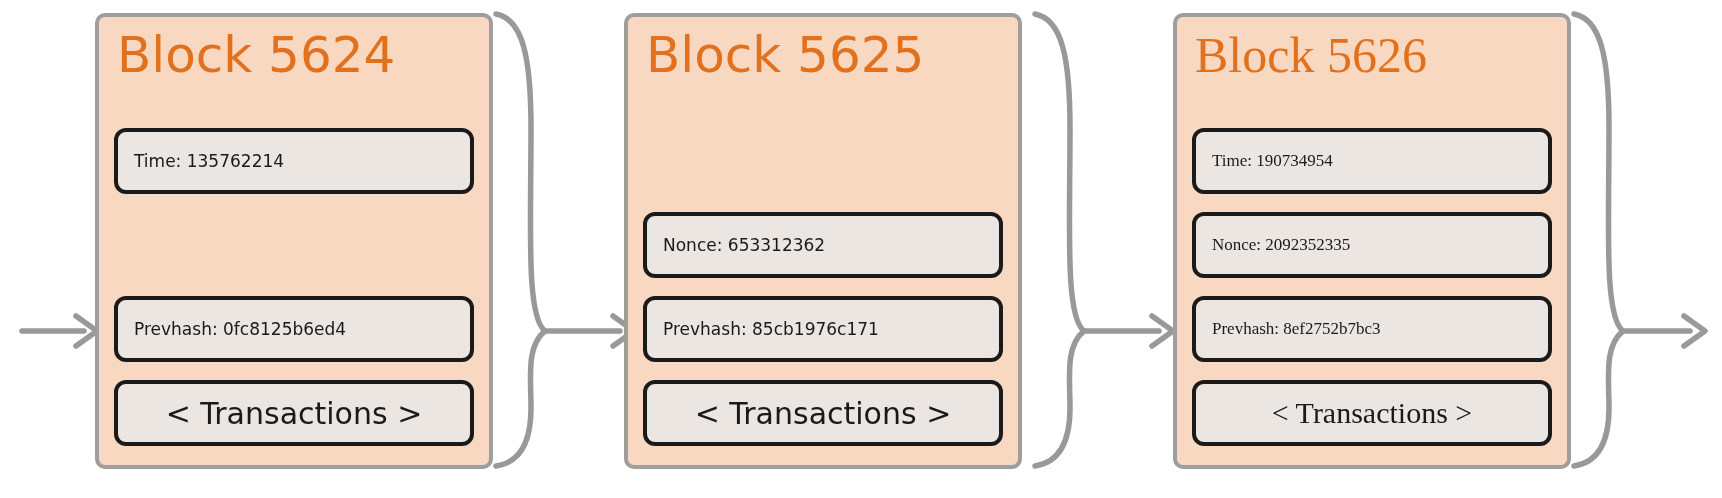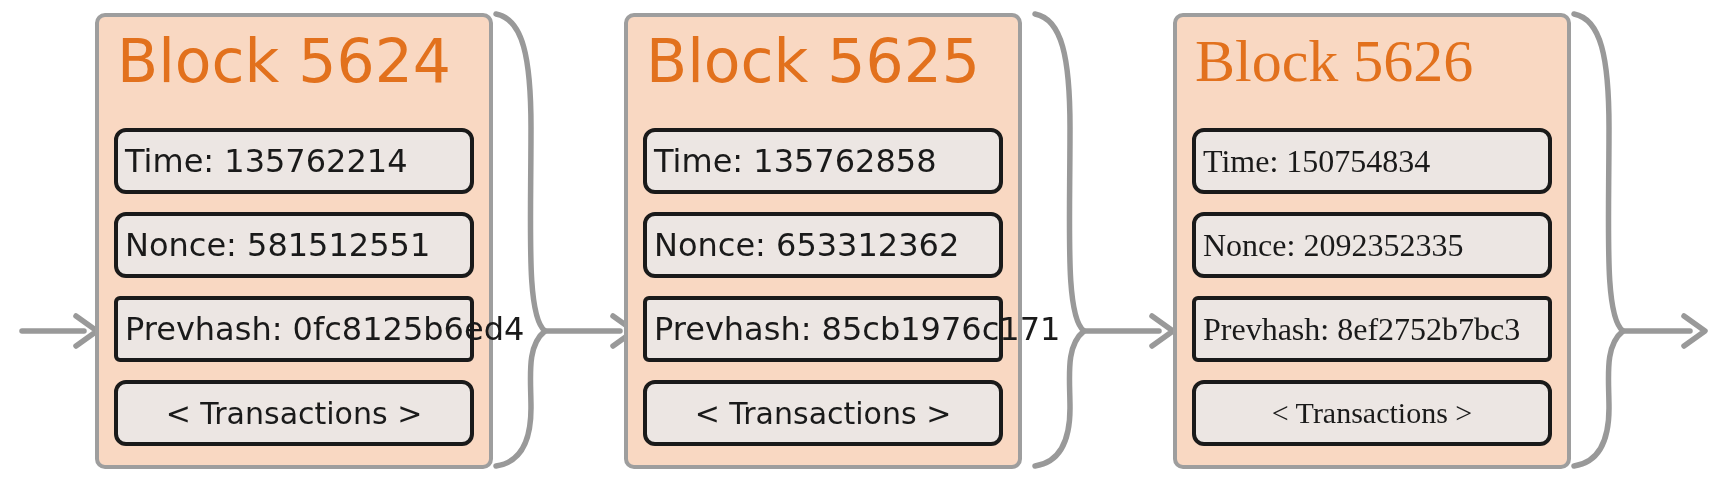--- a/index.html
+++ b/index.html
@@ -35,44 +35,44 @@
     border: 4px solid var(--block-border, #9e9e9e);
     border-radius: 10px;
   }
   .block.b1 { left: 95px; }
   .block.b2 { left: 624px; }
   .block.b3 { left: 1173px; font-family: Liberation Serif, serif; }
   .block-title {
     position: absolute;
     top: 8px;
     left: 18px;
-    font-size: 60px;
+    font-size: 50px;
     line-height: 1.2;
     color: var(--accent, #e2711d);
     white-space: nowrap;
   }
   .field {
     position: absolute;
     left: 15px;
     right: 15px;
     height: 66px;
     box-sizing: border-box;
     background: var(--field-fill, #ece6e3);
     border: 4px solid var(--field-border, #1a1a1a);
     border-radius: 12px;
     display: flex;
     align-items: center;
-    padding: 0 7px;
-    font-size: 32px;
+    padding: 0 16px;
+    font-size: 17px;
     color: var(--text, #1a1a1a);
     white-space: nowrap;
   }
   .f-time     { top: 111px; }
   .f-nonce    { top: 195px; }
-  .f-prevhash { top: 279px; border-radius: 6px; }
+  .f-prevhash { top: 279px; }
   .f-trans    { top: 363px; justify-content: center; font-size: 30px; padding: 8px; }
 </style>
 </head>
 <body>
 
 <div class="canvas">
 
   <svg class="connector-layer" width="1722" height="498" viewBox="0 0 1722 498" xmlns="http://www.w3.org/2000/svg">
 
     <g>
@@ -95,34 +95,32 @@
     <g>
       <path d="M 1574,14 C 1601,19 1609,58 1609,128 C 1609,230 1604,316 1623,331 C 1604,346 1609,378 1609,408 C 1609,438 1601,462 1574,466"></path>
       <line x1="1623" y1="331" x2="1690" y2="331"></line>
       <polyline points="1684,316 1705,331 1684,346"></polyline>
     </g>
   </svg>
 
   <div class="block b1">
     <div class="block-title">Block 5624</div>
     <div class="field f-time">Time: 135762214</div>
-    <div class="field f-nonce">Nonce: 581512551</div>
     <div class="field f-prevhash">Prevhash: 0fc8125b6ed4</div>
     <div class="field f-trans">&lt; Transactions &gt;</div>
   </div>
 
   <div class="block b2">
     <div class="block-title">Block 5625</div>
-    <div class="field f-time">Time: 135762858</div>
     <div class="field f-nonce">Nonce: 653312362</div>
     <div class="field f-prevhash">Prevhash: 85cb1976c171</div>
     <div class="field f-trans">&lt; Transactions &gt;</div>
   </div>
 
   <div class="block b3">
     <div class="block-title">Block 5626</div>
-    <div class="field f-time">Time: 150754834</div>
+    <div class="field f-time">Time: 190734954</div>
     <div class="field f-nonce">Nonce: 2092352335</div>
     <div class="field f-prevhash">Prevhash: 8ef2752b7bc3</div>
     <div class="field f-trans">&lt; Transactions &gt;</div>
   </div>
 
 </div>
 
 </body></html>

